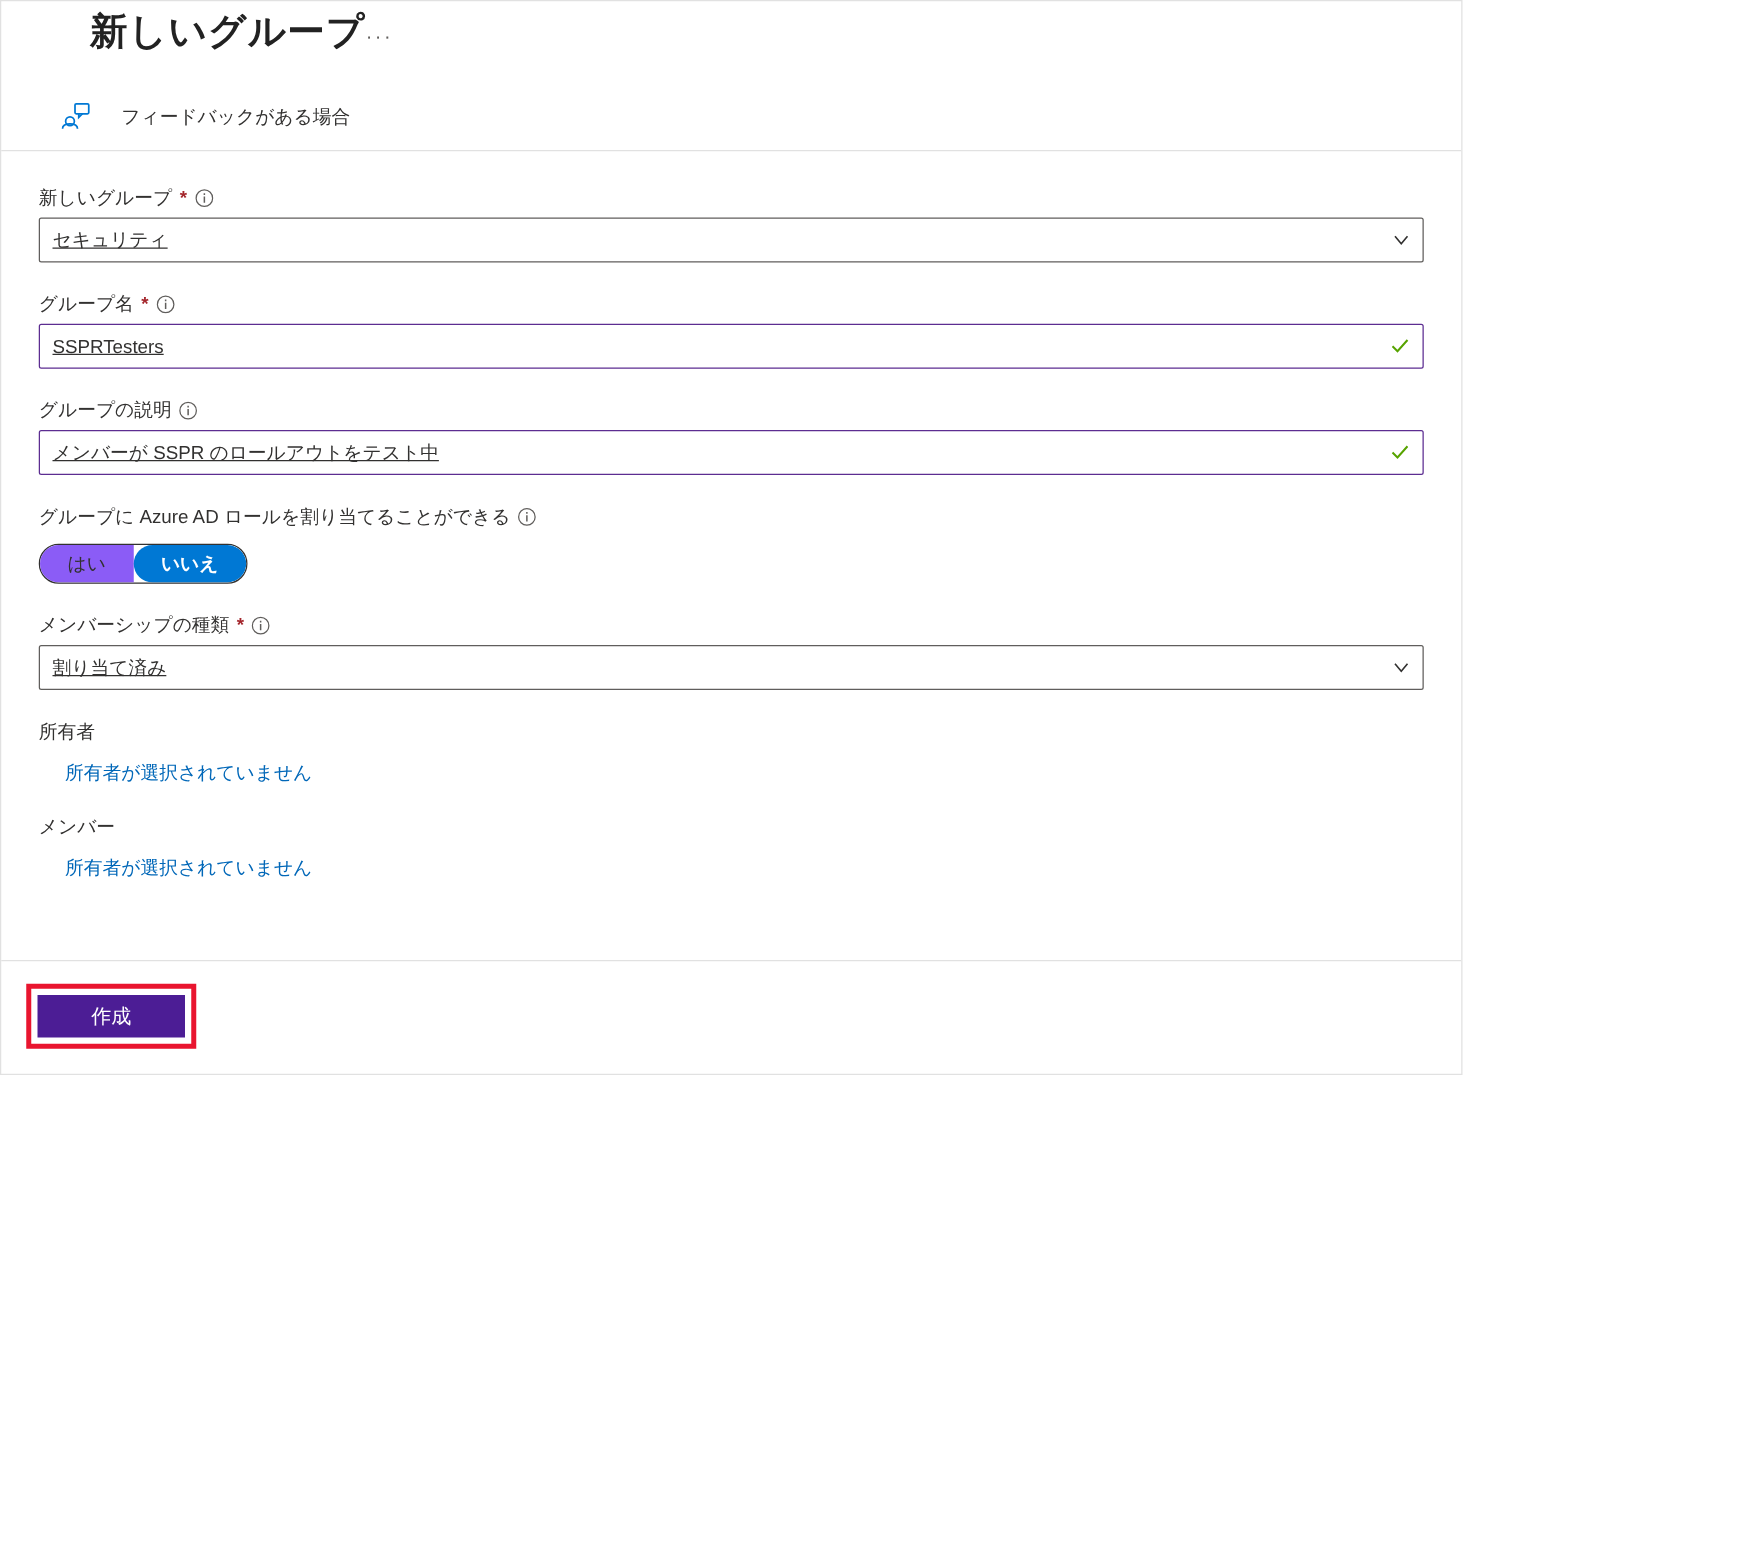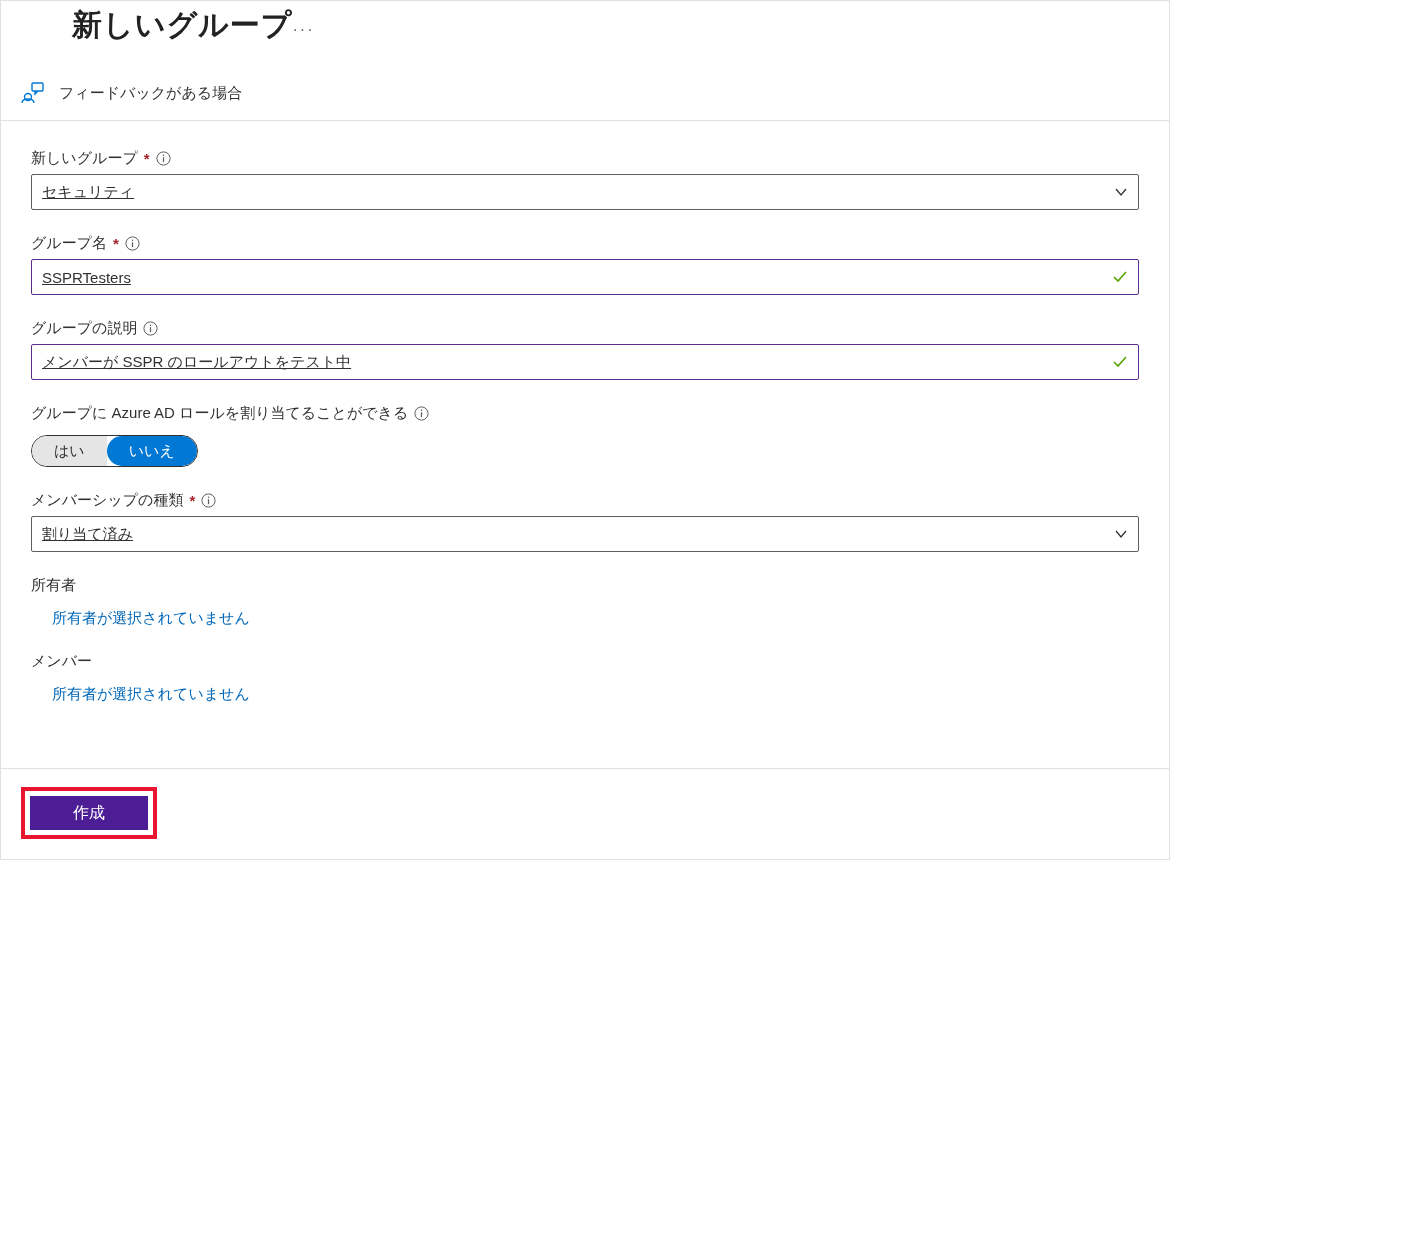--- a/index.html
+++ b/index.html
@@ -28,22 +28,22 @@
   }
   .ellipsis {
     color: #605e5c;
     font-size: 16px;
     letter-spacing: 2px;
     padding-top: 8px;
   }
   .feedback-bar {
     display: flex;
     align-items: center;
-    gap: 14px;
-    padding: 16px 30px 16px 20px;
+    gap: 24px;
+    padding: 16px 30px 16px 48px;
     border-bottom: 1px solid #e1e1e1;
   }
   .feedback-icon svg { display: block; }
   .feedback-text { font-size: 15px; color: #323130; }
   .form-area {
     padding: 28px 30px 40px 30px;
   }
   .field {
     margin-bottom: 24px;
   }
@@ -96,27 +96,28 @@
   }
   .toggle-option {
     padding: 0 22px;
     display: flex;
     align-items: center;
     font-size: 15px;
     cursor: pointer;
     height: 100%;
   }
   .toggle-option.yes {
-    background: #e5e5e5;
+    background: #8b5cf6;
     color: #323130;
   }
   .toggle-option.no {
     background: #0078d4;
     color: #fff;
     border-radius: 20px;
+    font-weight: bold;
   }
   .section-heading {
     font-size: 15px;
     color: #323130;
     margin-bottom: 14px;
     margin-top: 4px;
   }
   .link-text {
     color: #0067b8;
     font-size: 15px;

